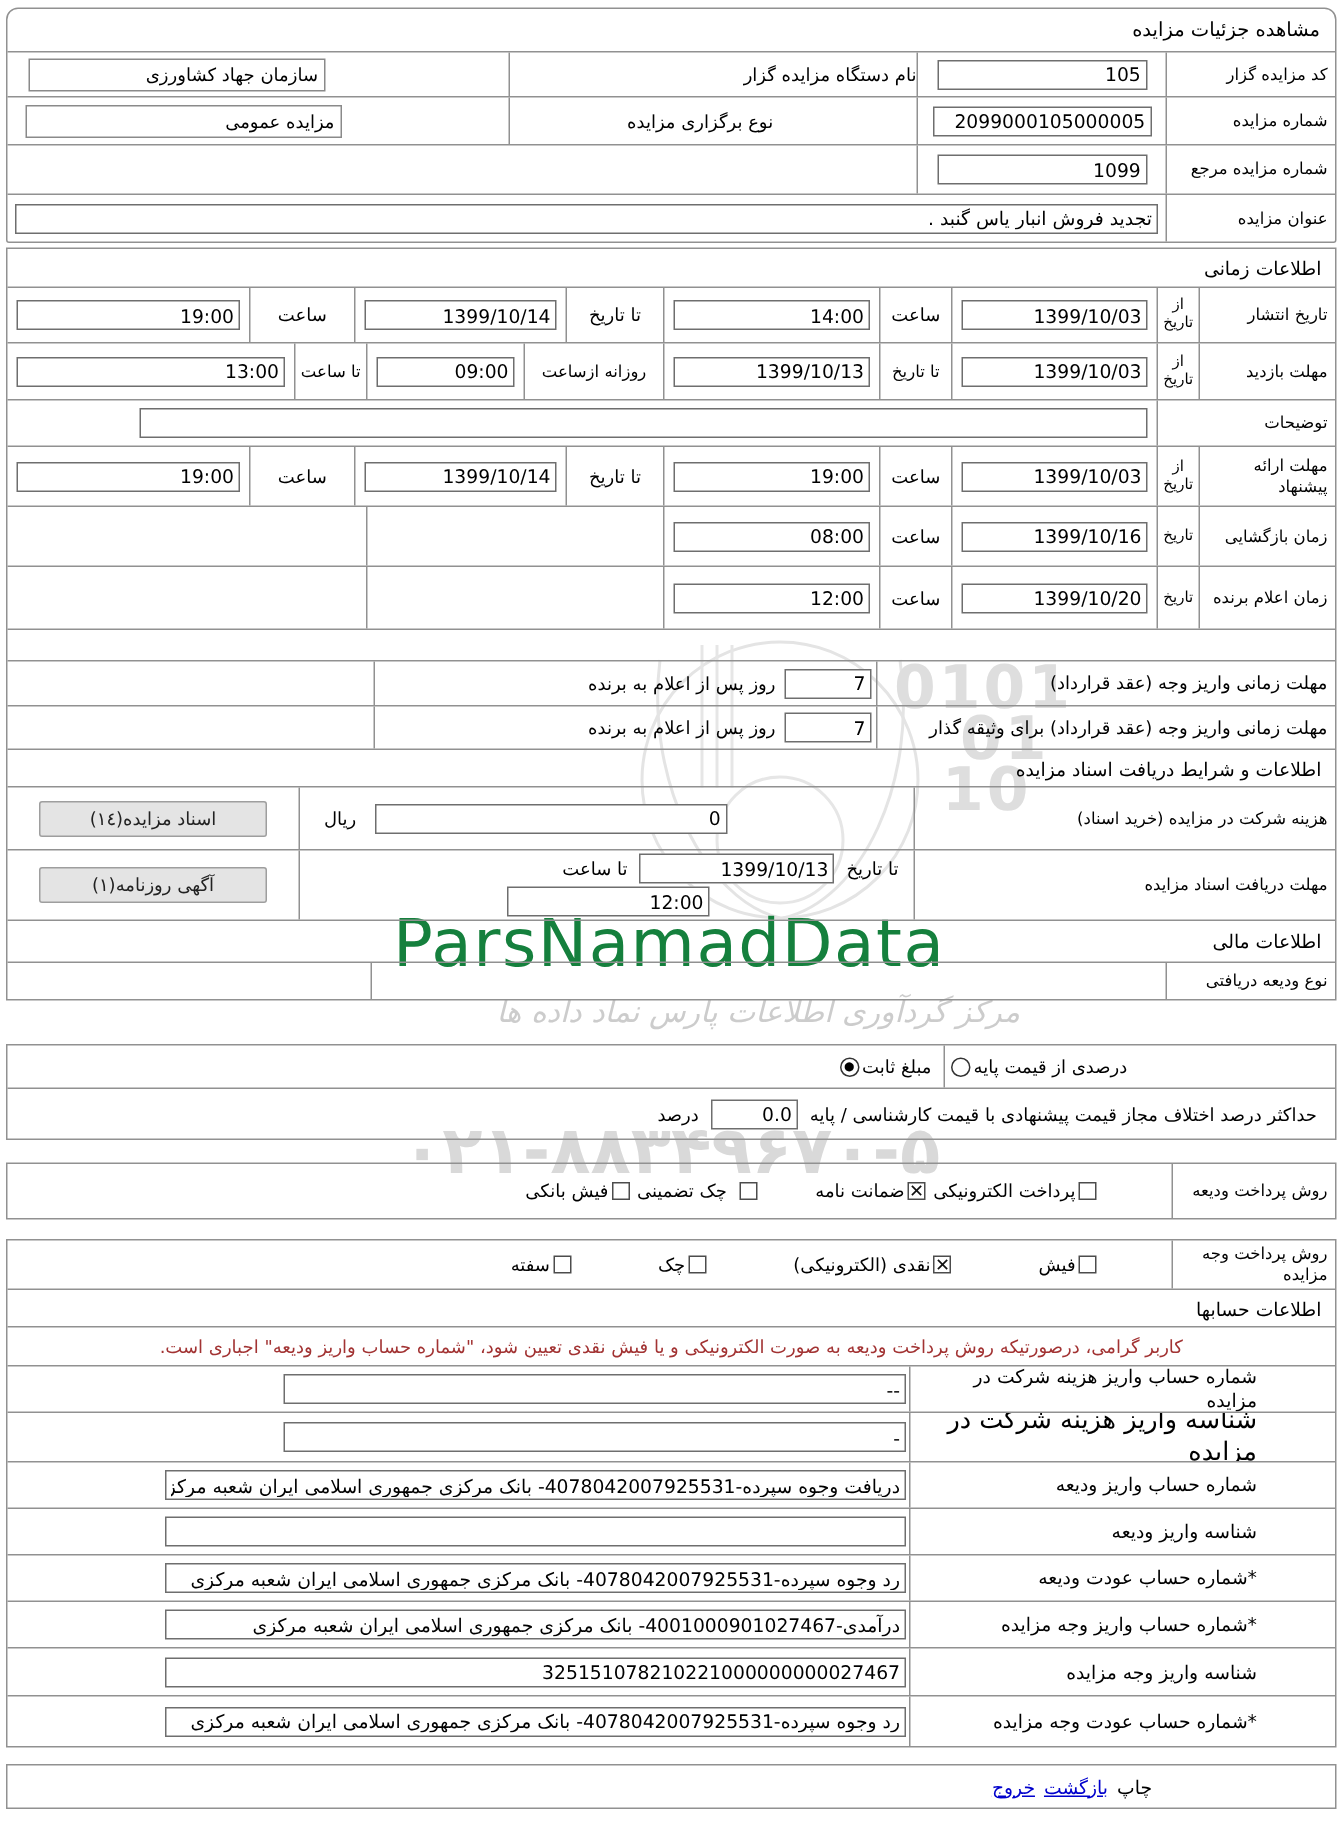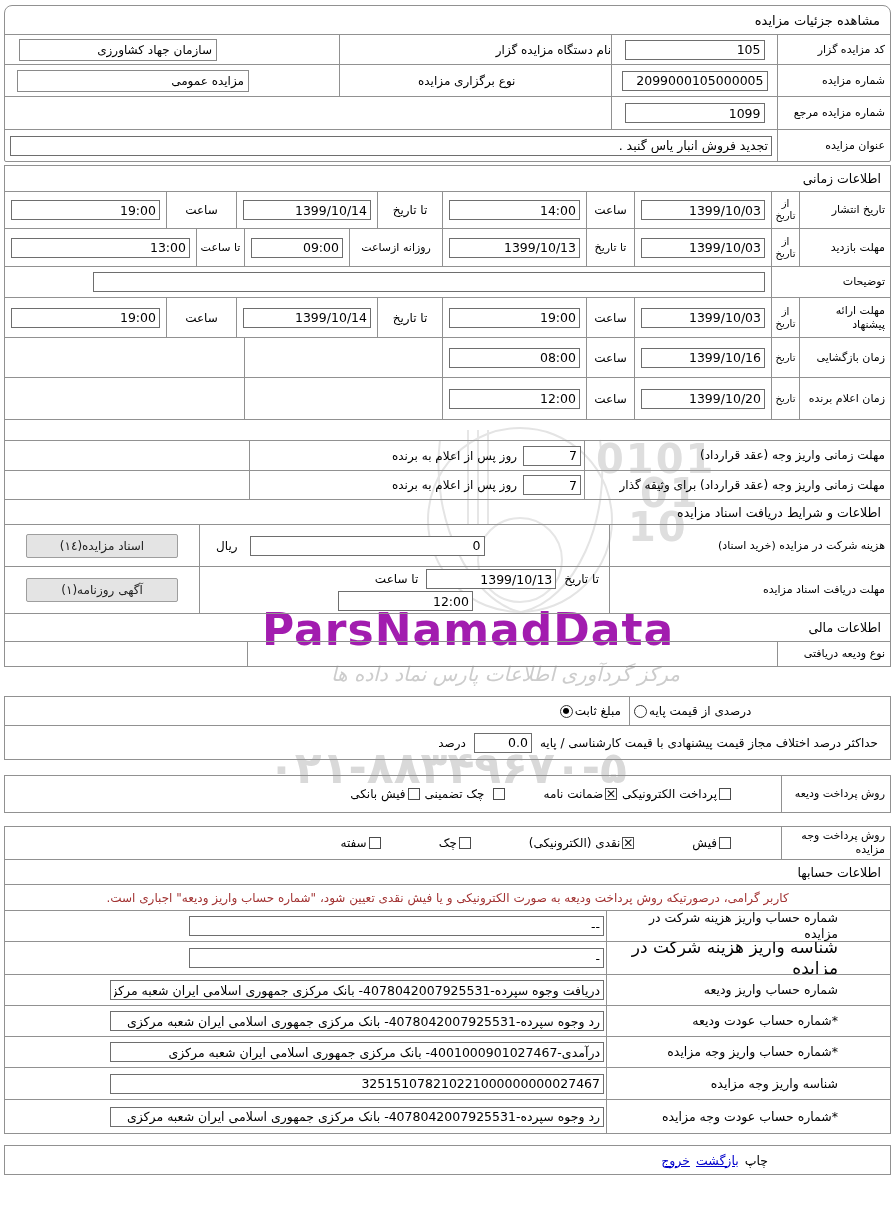--- a/index.html
+++ b/index.html
@@ -1,21 +1,21 @@
 <!DOCTYPE html>
 <html lang="fa" dir="rtl"><head>
 <meta charset="utf-8">
 <style>
   *{box-sizing:border-box;margin:0;padding:0}
   html,body{background:#fff}
   body{font-family:"DejaVu Sans",sans-serif;font-size:13px;color:#000;direction:rtl}
   .page{position:relative;width:895px;height:1218px;overflow:hidden;margin:0 auto}
   .wm{position:absolute;inset:0;z-index:0;color:#d7d7d7;pointer-events:none}
   .wm .digits{position:absolute;font-weight:bold;color:#dedede;font-size:40px;letter-spacing:2px;direction:ltr}
-  .wm .brand{position:absolute;top:604px;left:262px;font-size:44px;font-weight:bold;letter-spacing:1px;color:#a21caf;direction:ltr}
+  .wm .brand{position:absolute;top:604px;left:262px;font-size:44px;font-weight:normal;letter-spacing:1px;color:#15803d;direction:ltr}
   .wm .callig{position:absolute;top:662px;left:240px;width:440px;font-size:20px;font-style:italic;color:#cccccc;white-space:nowrap}
   .wm .sub{position:absolute;top:706px;left:300px;font-size:23px;font-weight:bold;color:#c6c6c6;white-space:nowrap}
   .wm .phone{position:absolute;top:742px;left:268px;font-size:44px;font-weight:bold;letter-spacing:5px;color:#d9d9d9;white-space:nowrap}
   .content{position:relative;z-index:1;padding:5px 4px 0}
   .tbl{border:1px solid #919191;background:transparent}
   .tbl.round{border-radius:8px 8px 2px 2px}
   .row{display:flex;align-items:stretch;border-top:1px solid #919191}
   .tbl > .row:first-child{border-top:none}
   .c{display:flex;align-items:center;min-width:0;overflow:hidden}
   .c + .c{border-right:1px solid #919191}
@@ -85,21 +85,21 @@
       </div>
       <div class="row" style="height:32px">
         <div class="c lab" style="flex:0 0 112px">شماره مزایده</div>
         <div class="c ic" style="flex:0 0 166px">
             <input class="tb" style="width: 146px;" readonly="" value="2099000105000005">
           </div>
         <div class="c mid" style="flex:0 0 272px;justify-content:flex-end;padding-left:78px">
             <span>نوع برگزاری مزایده</span>
           </div>
         <div class="c" style="flex:1;justify-content:flex-end;padding-left:12px">
-            <div class="boxval" style="width:232px">
+            <div class="boxval" style="width:211px">
               <span>مزایده عمومی</span>
             </div>
           </div>
       </div>
       <div class="row" style="height:33px">
         <div class="c lab" style="flex:0 0 112px">شماره مزایده مرجع</div>
         <div class="c ic" style="flex:0 0 166px">
             <input class="tb" style="width: 140px;" readonly="" value="1099">
           </div>
         <div class="c" style="flex:1"></div>
@@ -380,20 +380,26 @@
             <input class="tb" style="width: 415px;" readonly="" value="-">
           </div>
       </div>
       <div class="row" style="height:31px">
         <div class="c lab" style="flex:0 0 283px;padding-right:52px;font-size:12.5px">شماره حساب واریز ودیعه</div>
         <div class="c" style="flex:1;justify-content:flex-start;padding:0 2px">
             <input class="tb" style="width: 494px;" readonly="" value="دریافت وجوه سپرده-4078042007925531- بانک مرکزی جمهوری اسلامی ایران شعبه مرکزی">
           </div>
       </div>
       <div class="row" style="height:31px">
+        <div class="c lab" style="flex:0 0 283px;padding-right:52px;font-size:12.5px">شناسه واریز ودیعه</div>
+        <div class="c" style="flex:1;justify-content:flex-start;padding:0 2px">
+            <input class="tb" style="width: 494px;" readonly="" value="">
+          </div>
+      </div>
+      <div class="row" style="height:31px">
         <div class="c lab" style="flex:0 0 283px;padding-right:52px;font-size:12.5px">*شماره حساب عودت ودیعه</div>
         <div class="c" style="flex:1;justify-content:flex-start;padding:0 2px">
             <input class="tb" style="width: 494px;" readonly="" value="رد وجوه سپرده-4078042007925531- بانک مرکزی جمهوری اسلامی ایران شعبه مرکزی">
           </div>
       </div>
       <div class="row" style="height:31px">
         <div class="c lab" style="flex:0 0 283px;padding-right:52px;font-size:12.5px">*شماره حساب واریز وجه مزایده</div>
         <div class="c" style="flex:1;justify-content:flex-start;padding:0 2px">
             <input class="tb" style="width: 494px;" readonly="" value="درآمدی-4001000901027467- بانک مرکزی جمهوری اسلامی ایران شعبه مرکزی">
           </div>

